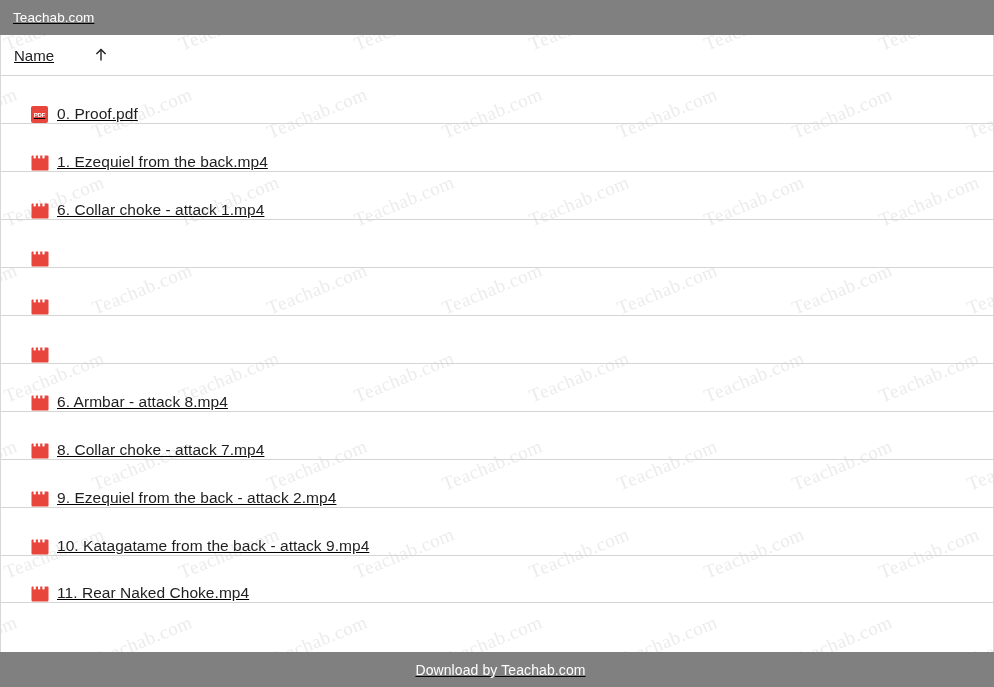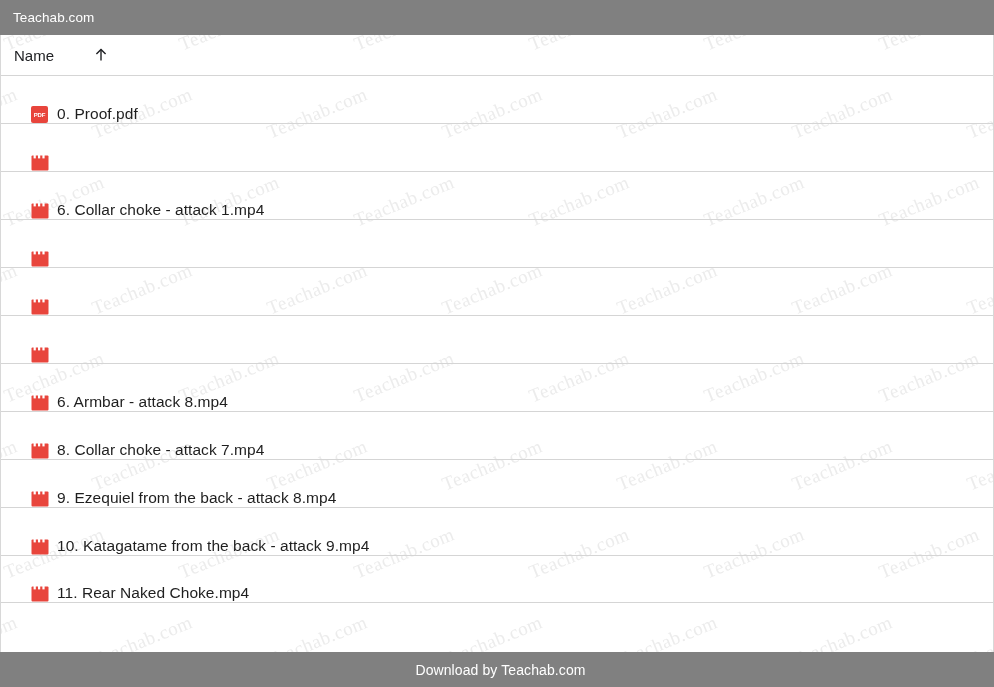--- a/index.html
+++ b/index.html
@@ -15,20 +15,21 @@
     -webkit-font-smoothing: antialiased;
   }
 
   #app {
     position: relative;
     width: 994px;
     height: 687px;
     display: flex;
     flex-direction: column;
     background: #ffffff;
+    text-decoration: underline;
   }
 
   
   .titlebar {
     height: 35px;
     min-height: 35px;
     background: #808080;
     display: flex;
     align-items: center;
     padding-left: 13px;
@@ -272,20 +273,21 @@
             <div class="icon-cell">
               <div class="icon-video">
                 <svg width="18" height="16" viewBox="0 0 18 16" aria-hidden="true">
                   <rect x="0.5" y="0.5" width="17" height="15" rx="1" fill="#e8453c"></rect>
                   <rect x="2.6" y="0" width="2.2" height="3.4" fill="#ffffff"></rect>
                   <rect x="7.0" y="0" width="2.2" height="3.4" fill="#ffffff"></rect>
                   <rect x="11.4" y="0" width="2.2" height="3.4" fill="#ffffff"></rect>
                 </svg>
               </div>
             </div>
+            <span class="file-name">1. Ezequiel from the back.mp4</span>
           </div>
           <div class="row">
             <div class="icon-cell">
               <div class="icon-video">
                 <svg width="18" height="16" viewBox="0 0 18 16" aria-hidden="true">
                   <rect x="0.5" y="0.5" width="17" height="15" rx="1" fill="#e8453c"></rect>
                   <rect x="2.6" y="0" width="2.2" height="3.4" fill="#ffffff"></rect>
                   <rect x="7.0" y="0" width="2.2" height="3.4" fill="#ffffff"></rect>
                   <rect x="11.4" y="0" width="2.2" height="3.4" fill="#ffffff"></rect>
                 </svg>
@@ -359,21 +361,21 @@
             <div class="icon-cell">
               <div class="icon-video">
                 <svg width="18" height="16" viewBox="0 0 18 16" aria-hidden="true">
                   <rect x="0.5" y="0.5" width="17" height="15" rx="1" fill="#e8453c"></rect>
                   <rect x="2.6" y="0" width="2.2" height="3.4" fill="#ffffff"></rect>
                   <rect x="7.0" y="0" width="2.2" height="3.4" fill="#ffffff"></rect>
                   <rect x="11.4" y="0" width="2.2" height="3.4" fill="#ffffff"></rect>
                 </svg>
               </div>
             </div>
-            <span class="file-name">9. Ezequiel from the back - attack 8.mp4</span>
+            <span class="file-name">9. Ezequiel from the back - attack 2.mp4</span>
           </div>
           <div class="row">
             <div class="icon-cell">
               <div class="icon-video">
                 <svg width="18" height="16" viewBox="0 0 18 16" aria-hidden="true">
                   <rect x="0.5" y="0.5" width="17" height="15" rx="1" fill="#e8453c"></rect>
                   <rect x="2.6" y="0" width="2.2" height="3.4" fill="#ffffff"></rect>
                   <rect x="7.0" y="0" width="2.2" height="3.4" fill="#ffffff"></rect>
                   <rect x="11.4" y="0" width="2.2" height="3.4" fill="#ffffff"></rect>
                 </svg>

